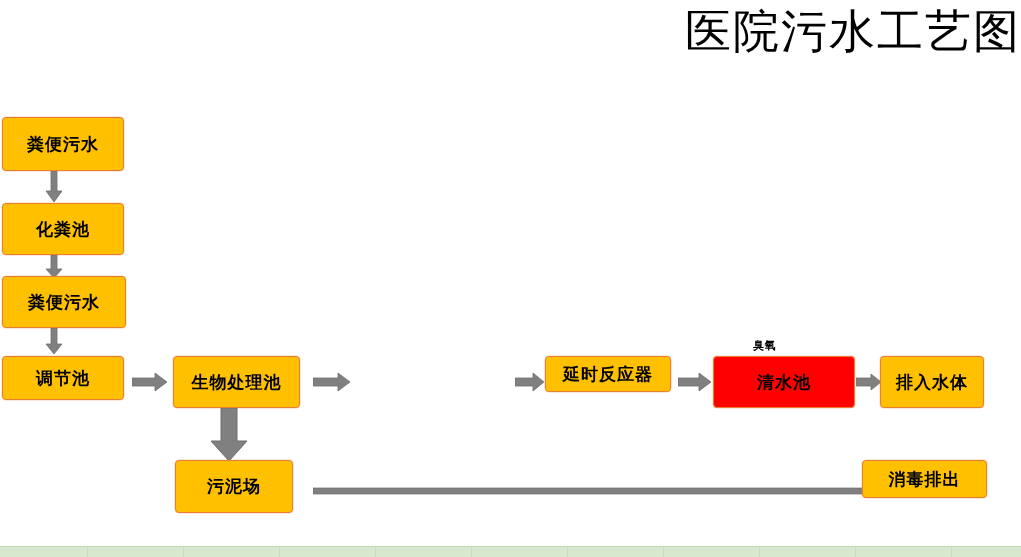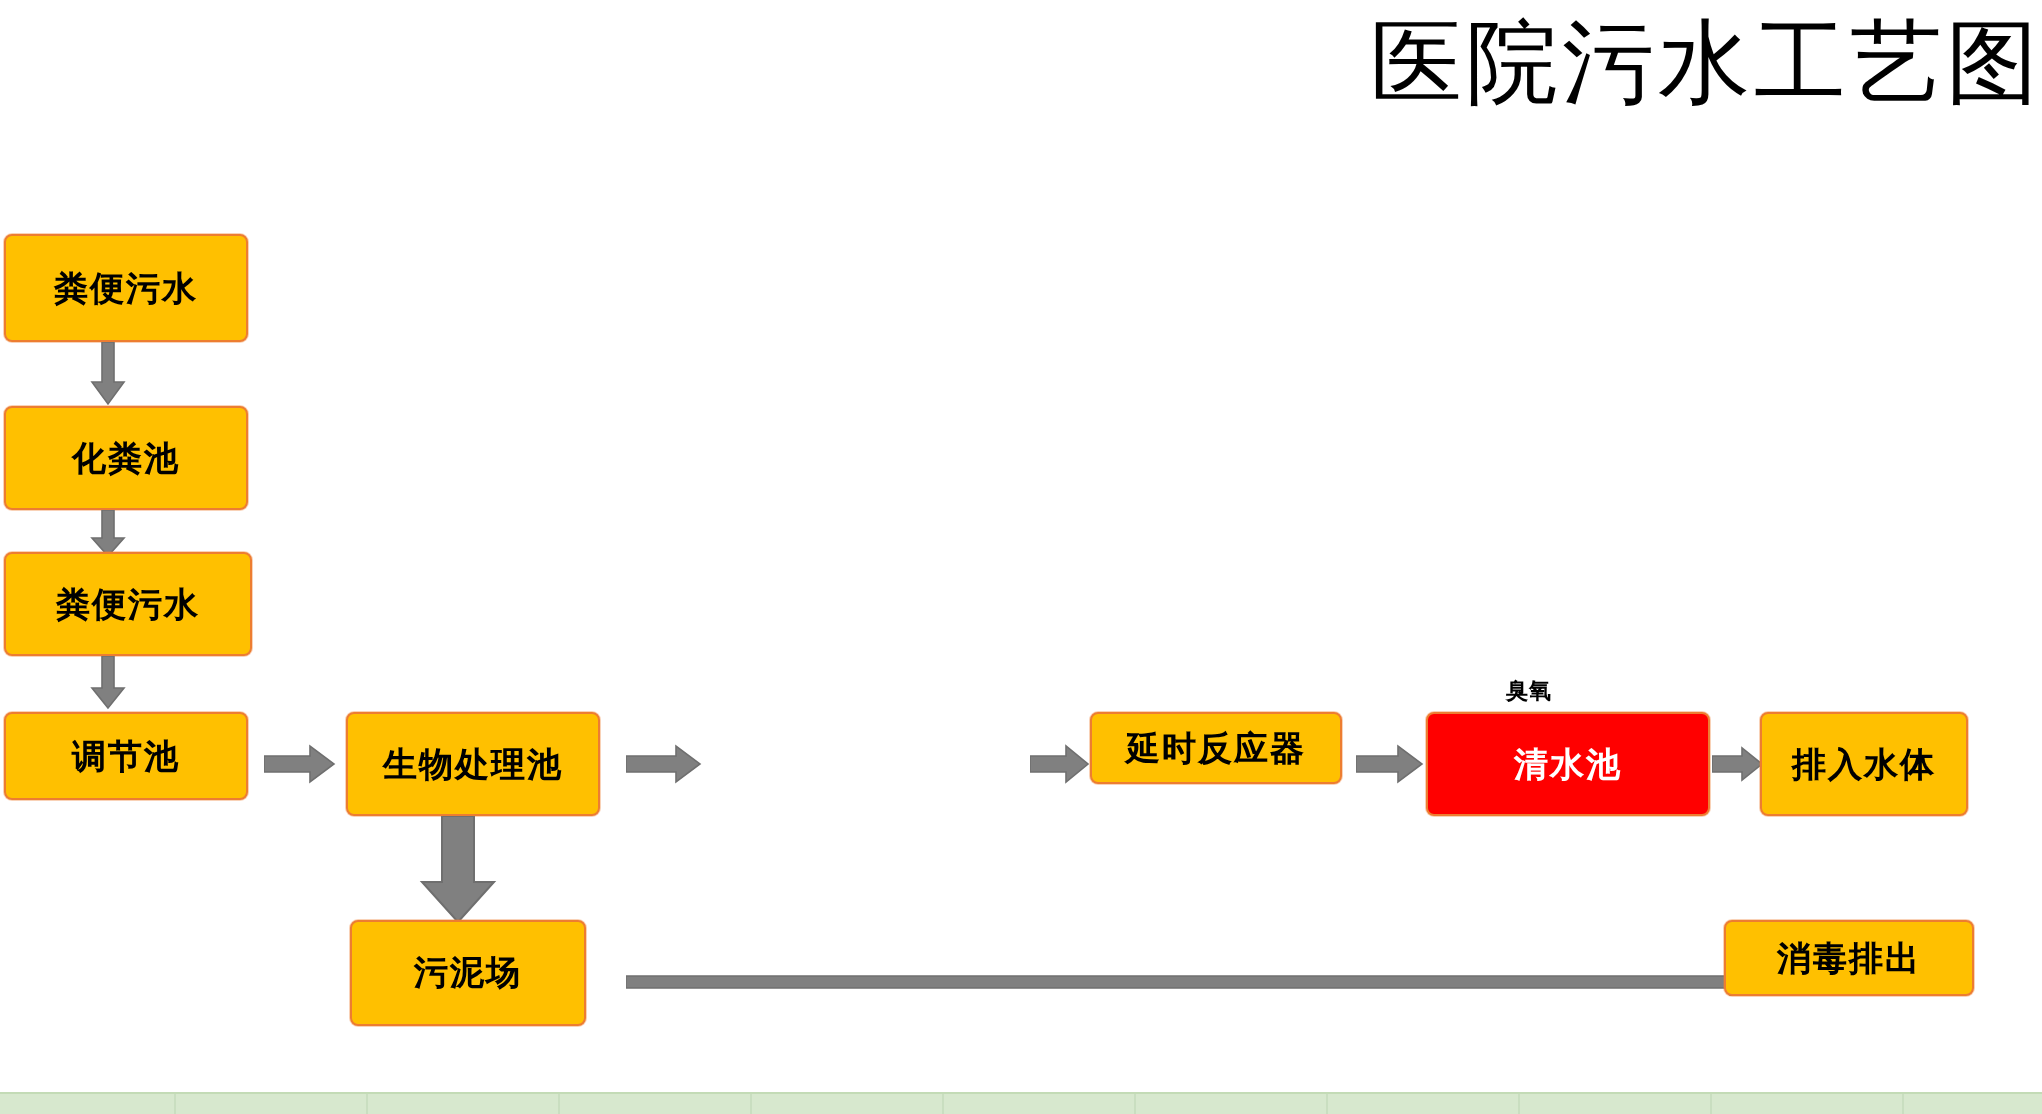--- a/index.html
+++ b/index.html
@@ -48,21 +48,21 @@
     color: #000000;
     font-weight: bold;
     font-size: 17px;
     letter-spacing: 1px;
     white-space: nowrap;
     box-shadow: 0 0 0 0.5px rgba(237,125,49,0.35);
   }
   .node.danger {
     background: #ff0000;
     border-color: #ed7d31;
-    color: #ffffff;
+    color: #000000;
   }
 
   
   .side-label {
     position: absolute;
     font-size: 11px;
     font-weight: bold;
     color: #000000;
     white-space: nowrap;
     letter-spacing: 0.5px;

